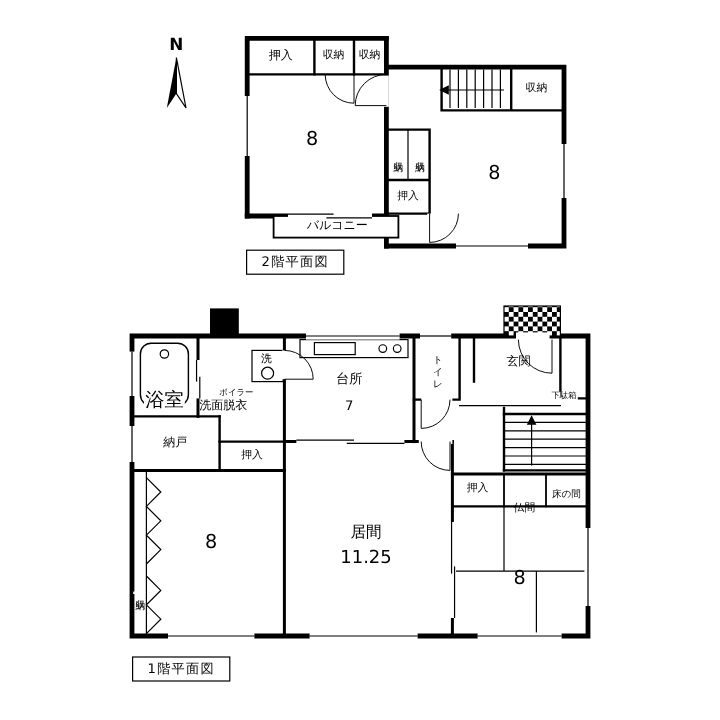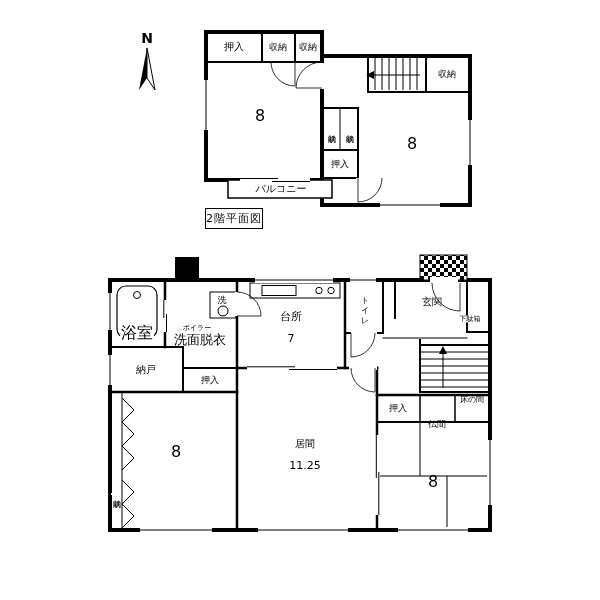--- a/index.html
+++ b/index.html
@@ -4,21 +4,21 @@
 <style>
   html,body{margin:0;padding:0;background:#fff;}
   .plan{position:relative;width:600px;height:600px;background:#fff;overflow:hidden;
         font-family:"DejaVu Sans","Liberation Sans",sans-serif;color:#000;}
   .plan svg{position:absolute;left:0;top:0;}
   .lbl{position:absolute;transform:translate(-50%,-50%);white-space:nowrap;line-height:1;
        font-family:"DejaVu Sans","Liberation Sans",sans-serif;color:#000;}
   .v{writing-mode:vertical-rl;text-orientation:upright;letter-spacing:1px;}
   .bgw{background:#fff;padding:0 1px;margin-top:41px;}
   .caption{position:absolute;border:1px solid #000;background:#fff;font-size:11px;
-           padding:2px 0;letter-spacing:1px;}
+           padding:2px 12px;letter-spacing:1px;}
   .num{font-size:16px;}
 </style>
 </head>
 <body>
 
 <div class="plan">
 
 <svg width="600" height="600" viewBox="0 0 600 600">
   <defs>
     <pattern id="checker" width="8" height="8" patternUnits="userSpaceOnUse">
@@ -192,30 +192,31 @@
   <div class="lbl num" style="left:412px;top:144px">8</div>
   <div class="lbl v" style="left:331px;top:129px;font-size:8px">収納</div>
   <div class="lbl v" style="left:349px;top:129px;font-size:8px">収納</div>
   <div class="lbl" style="left:340px;top:164px;font-size:9px">押入</div>
   <div class="lbl" style="left:281px;top:189px;font-size:10px">バルコニー</div>
   <div class="caption" style="left:205px;top:208px">2階平面図</div>
 
   <div class="lbl bgw" style="left:137px;top:292px;font-size:16px">浴室</div>
   <div class="lbl bgw" style="left:197px;top:287px;font-size:7px">ボイラー</div>
   <div class="lbl" style="left:222px;top:300px;font-size:9px">洗</div>
-  <div class="lbl" style="left:200px;top:339px;font-size:13px">洗面脱衣</div>
+  <div class="lbl" style="left:186px;top:339px;font-size:10px">洗面脱衣</div>
   <div class="lbl" style="left:146px;top:370px;font-size:10px">納戸</div>
   <div class="lbl" style="left:210px;top:380px;font-size:9px">押入</div>
   <div class="lbl" style="left:291px;top:316px;font-size:11px">台所</div>
   <div class="lbl" style="left:291px;top:338px;font-size:11px">7</div>
   <div class="lbl v" style="left:364px;top:306px;font-size:8px">トイレ</div>
   <div class="lbl" style="left:432px;top:302px;font-size:10px">玄関</div>
-  <div class="lbl bgw" style="left:470px;top:278px;font-size:7px">下駄箱</div>
-  <div class="lbl" style="left:305px;top:444px;font-size:10px">居間</div>
-  <div class="lbl" style="left:305px;top:465px;font-size:11px">11.25</div>
+  <div class="lbl bgw" style="left:470px;top:289px;font-size:7px">下駄箱</div>
+  <div class="lbl" style="left:305px;top:444px;font-size:13px">居間</div>
+  <div class="lbl" style="left:305px;top:465px;font-size:15px">11.25</div>
   <div class="lbl v bgw" style="left:116px;top:453px;font-size:8px">収納</div>
   <div class="lbl num" style="left:176px;top:452px">8</div>
   <div class="lbl" style="left:398px;top:408px;font-size:9px">押入</div>
   <div class="lbl" style="left:437px;top:424px;font-size:9px">仏間</div>
-  <div class="lbl" style="left:472px;top:400px;font-size:8px">床の間</div>
+  <div class="lbl" style="left:472px;top:412px;font-size:8px">床の間</div>
   <div class="lbl num" style="left:433px;top:482px">8</div>
+  <div class="caption" style="left:110px;top:547px">1階平面図</div>
 
 </div>
 
 </body></html>

